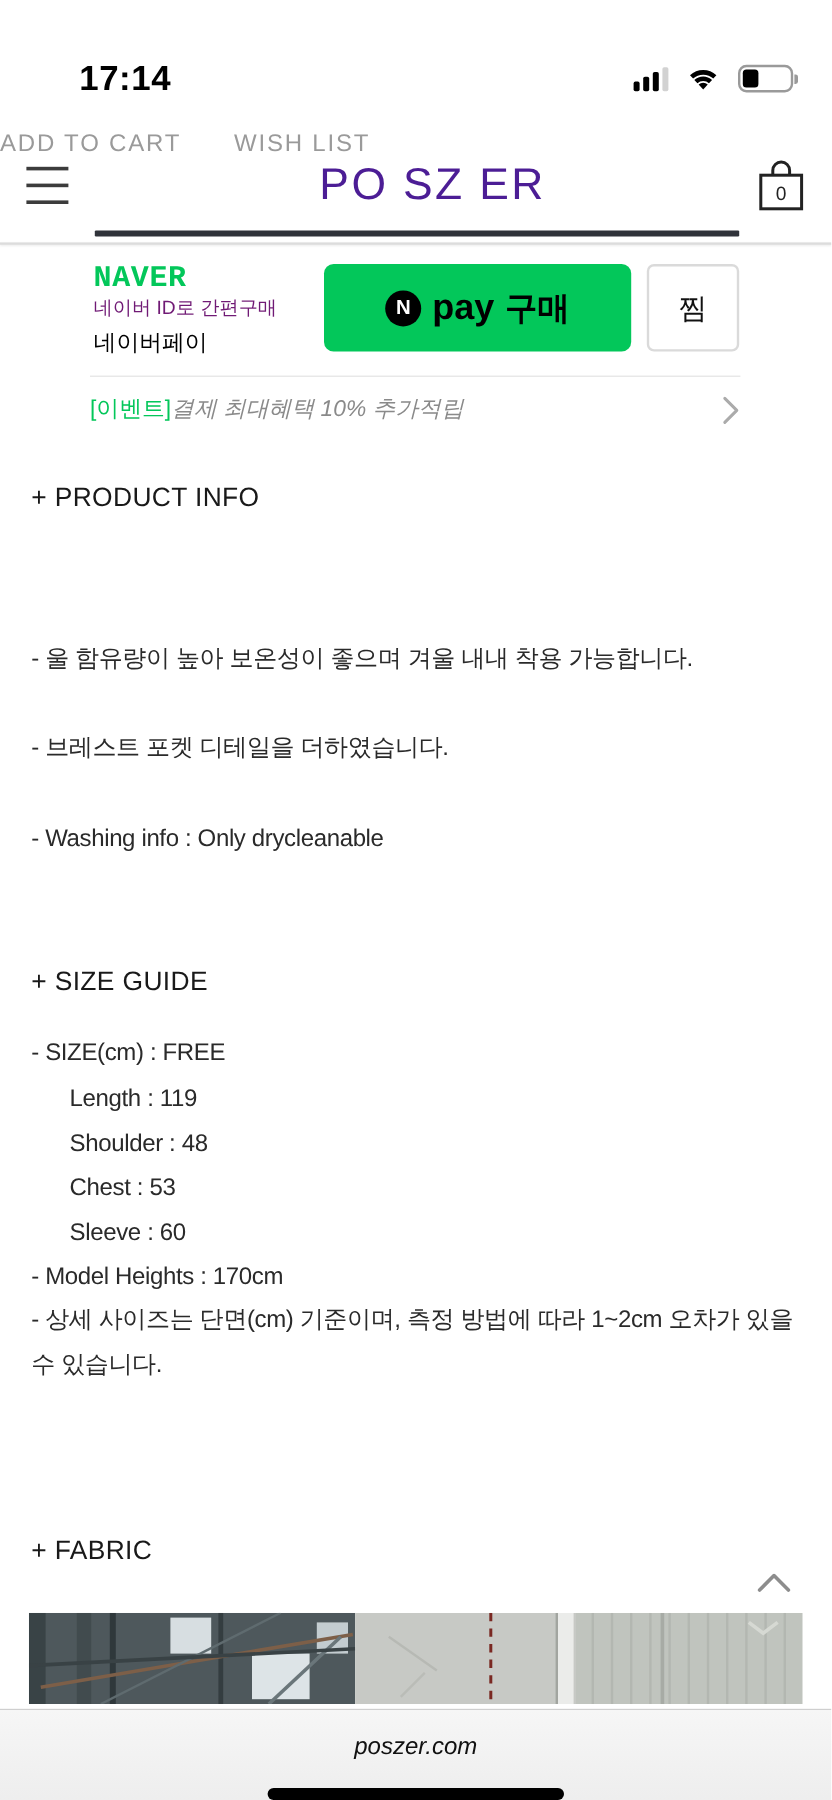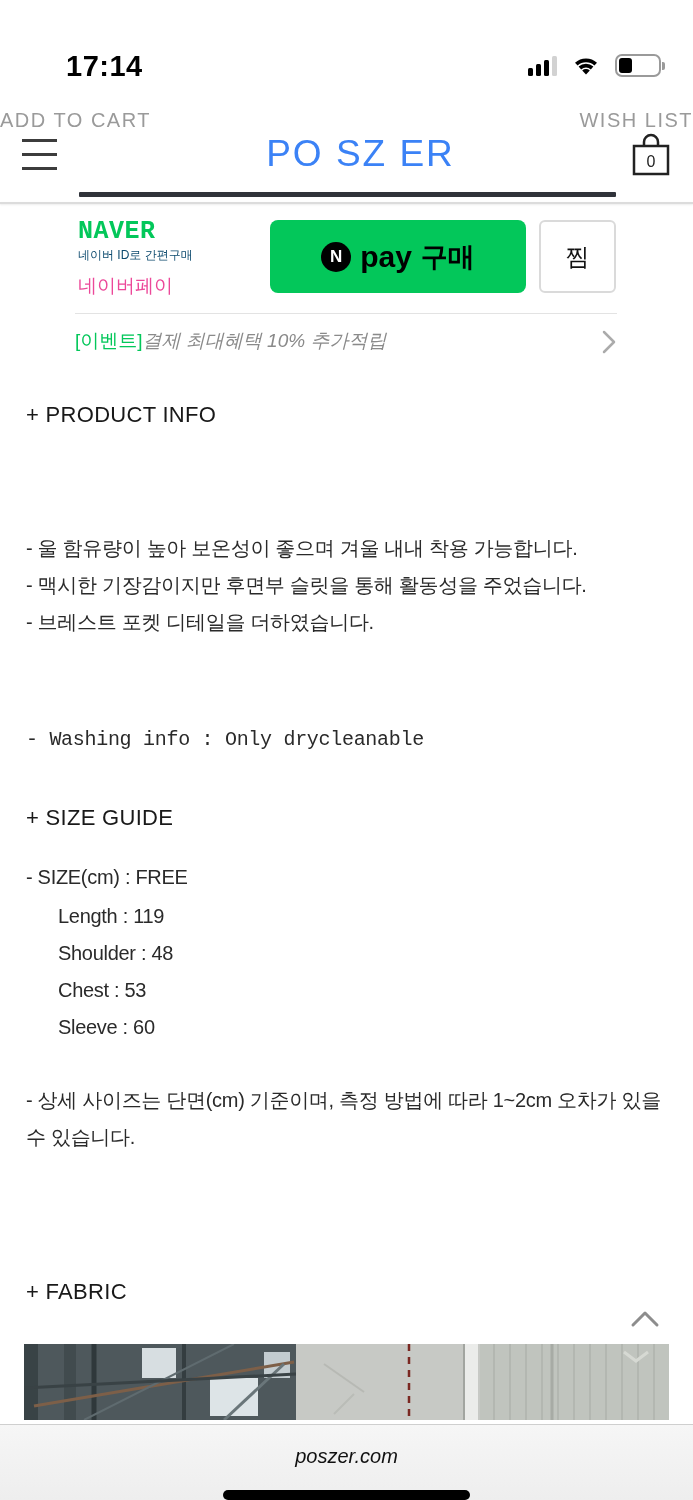--- a/index.html
+++ b/index.html
@@ -12,34 +12,34 @@
   .time { position:absolute; left:66px; top:34px; font-size:29px; font-weight:bold; letter-spacing:0.5px; color:#000; }
   .sb-icons { position:absolute; right:32px; top:38px; display:flex; align-items:center; gap:14px; }
   .sig { display:flex; align-items:flex-end; gap:3px; height:20px; }
   .sig i { display:block; width:5px; border-radius:1.5px; background:#000; }
   .sig i.b1{height:8px} .sig i.b2{height:12px} .sig i.b3{height:16px} .sig i.b4{height:20px; background:#d2d2d2;}
   .battery { position:relative; width:46px; height:23px; border:2px solid #9a9a9a; border-radius:7px; }
   .battery .fill { position:absolute; left:2px; top:2px; width:13px; height:15px; background:#000; border-radius:3px; }
   .battery .nub { position:absolute; right:-6px; top:6px; width:3px; height:8px; background:#9a9a9a; border-radius:0 2px 2px 0; }
 
   
-  .hdr-links { position:absolute; top:93px; left:0; width:693px; display:flex; justify-content:space-between; gap:34px; }
+  .hdr-links { position:absolute; top:93px; left:0; width:693px; display:flex; justify-content:flex-start; gap:44px; }
   .hdr-link { font-size:20px; color:#9a9a9a; letter-spacing:1.5px; }
-  .logo { position:absolute; top:117px; left:0; width:693px; text-align:center; font-size:37px; letter-spacing:2px; color:#3b82f6; font-weight:500;padding-left:28px; }
+  .logo { position:absolute; top:117px; left:0; width:693px; text-align:center; font-size:37px; letter-spacing:2px; color:#4c1d95; font-weight:500;padding-left:28px; }
   .hamburger { position:absolute; left:22px; top:121px; width:35px; height:36px; cursor:pointer; }
   .hamburger i { position:absolute; left:0; width:35px; height:3px; background:#3c3c3c; }
   .hamburger i:nth-child(1){top:2px} .hamburger i:nth-child(2){top:16px} .hamburger i:nth-child(3){top:30px}
   .bag { position:absolute; right:22px; top:116px; width:40px; height:44px; cursor:pointer; }
   .active-bar { position:absolute; left:79px; top:176px; width:537px; height:5px; background:#30333a; border-radius:1px; }
   .hdr-divider { position:absolute; left:0; top:186px; width:693px; height:2px; background:#dcdcdc; box-shadow:0 1px 2px rgba(0,0,0,0.08); }
 
   
   .nv-brand { position:absolute; left:78px; top:201px; font-size:25px; font-weight:800; letter-spacing:0.5px;font-family:Liberation Mono, monospace; }
-  .nv-line1 { position:absolute; left:78px; top:231px; font-size:12px; color:#0c4a6e; }
-  .nv-line2 { position:absolute; left:78px; top:257px; font-size:19px; color:#ec4899; }
+  .nv-line1 { position:absolute; left:78px; top:231px; font-size:16px; color:#701a75; }
+  .nv-line2 { position:absolute; left:78px; top:257px; font-size:19px; color:#000000; }
   .npay-btn { position:absolute; left:270px; top:204px; width:256px; height:73px; border:none; border-radius:8px;
               display:flex; align-items:center; justify-content:center; gap:9px; cursor:pointer; }
   .npay-circle { width:30px; height:30px; border-radius:50%; background:#000; color:#fff; display:flex; align-items:center; justify-content:center; font-size:17px; font-weight:800; }
   .npay-word { font-size:30px; font-weight:700; color:#000; letter-spacing:0; }
   .npay-action { font-size:27px; font-weight:700; color:#000; }
   .zzim-btn { position:absolute; left:539px; top:204px; width:77px; height:73px; background:#fff; border:2px solid #dadada; border-radius:6px;
               font-size:24px; color:#111; display:flex; align-items:center; justify-content:center; cursor:pointer; }
   .event-divider { position:absolute; left:75px; top:297px; width:542px; height:1px; background:#e3e3e3; }
   .event-row { position:absolute; left:75px; top:312px; width:542px; height:28px; cursor:pointer; }
   .event-tag { font-size:19px; }
@@ -122,30 +122,30 @@
   <div class="event-divider"></div>
   <div class="event-row">
     <span class="event-tag" style="color:#03C75A;">[이벤트]</span><span class="event-text">결제 최대혜택 10% 추가적립</span>
     <svg class="event-chevron" width="16" height="28" viewBox="0 0 16 28">
       <polyline points="3,4 13,14 3,24" fill="none" stroke="#ababab" stroke-width="2.5" stroke-linecap="round" stroke-linejoin="round"></polyline>
     </svg>
   </div>
 
   <div class="sec-title" style="top:386px;text-align:right;">+ PRODUCT INFO</div>
   <div class="bullet" style="top:519px;">- 울 함유량이 높아 보온성이 좋으며 겨울 내내 착용 가능합니다.</div>
-  <div class="bullet" style="top:556px;">- 맥시한 기장감이지만 후면부 슬릿을 통해 활동성을 주었습니다.</div>
   <div class="bullet" style="top:593px;">- 브레스트 포켓 디테일을 더하였습니다.</div>
-  <div class="bullet" style="top:712px;font-family:Liberation Mono, monospace;">- Washing info : Only drycleanable</div>
+  <div class="bullet" style="top:672px;">- Washing info : Only drycleanable</div>
 
   <div class="sec-title" style="top:789px;">+ SIZE GUIDE</div>
   <div class="bullet" style="top:850px;">- SIZE(cm) : FREE</div>
   <div class="bullet indent" style="top:889px;">Length : 119</div>
   <div class="bullet indent" style="top:926px;">Shoulder : 48</div>
   <div class="bullet indent" style="top:963px;">Chest : 53</div>
   <div class="bullet indent" style="top:1000px;">Sleeve : 60</div>
+  <div class="bullet" style="top:1037px;">- Model Heights : 170cm</div>
   <div class="note" style="top:1066px;">- 상세 사이즈는 단면(cm) 기준이며, 측정 방법에 따라 1~2cm 오차가 있을 수 있습니다.</div>
 
   <div class="sec-title" style="top:1263px;">+ FABRIC</div>
   <div class="chev-up">
     <svg width="32" height="20" viewBox="0 0 32 20">
       <polyline points="4,16 16,4 28,16" fill="none" stroke="#8d8d8d" stroke-width="3" stroke-linecap="round" stroke-linejoin="round"></polyline>
     </svg>
   </div>
 
   <div class="strip">

